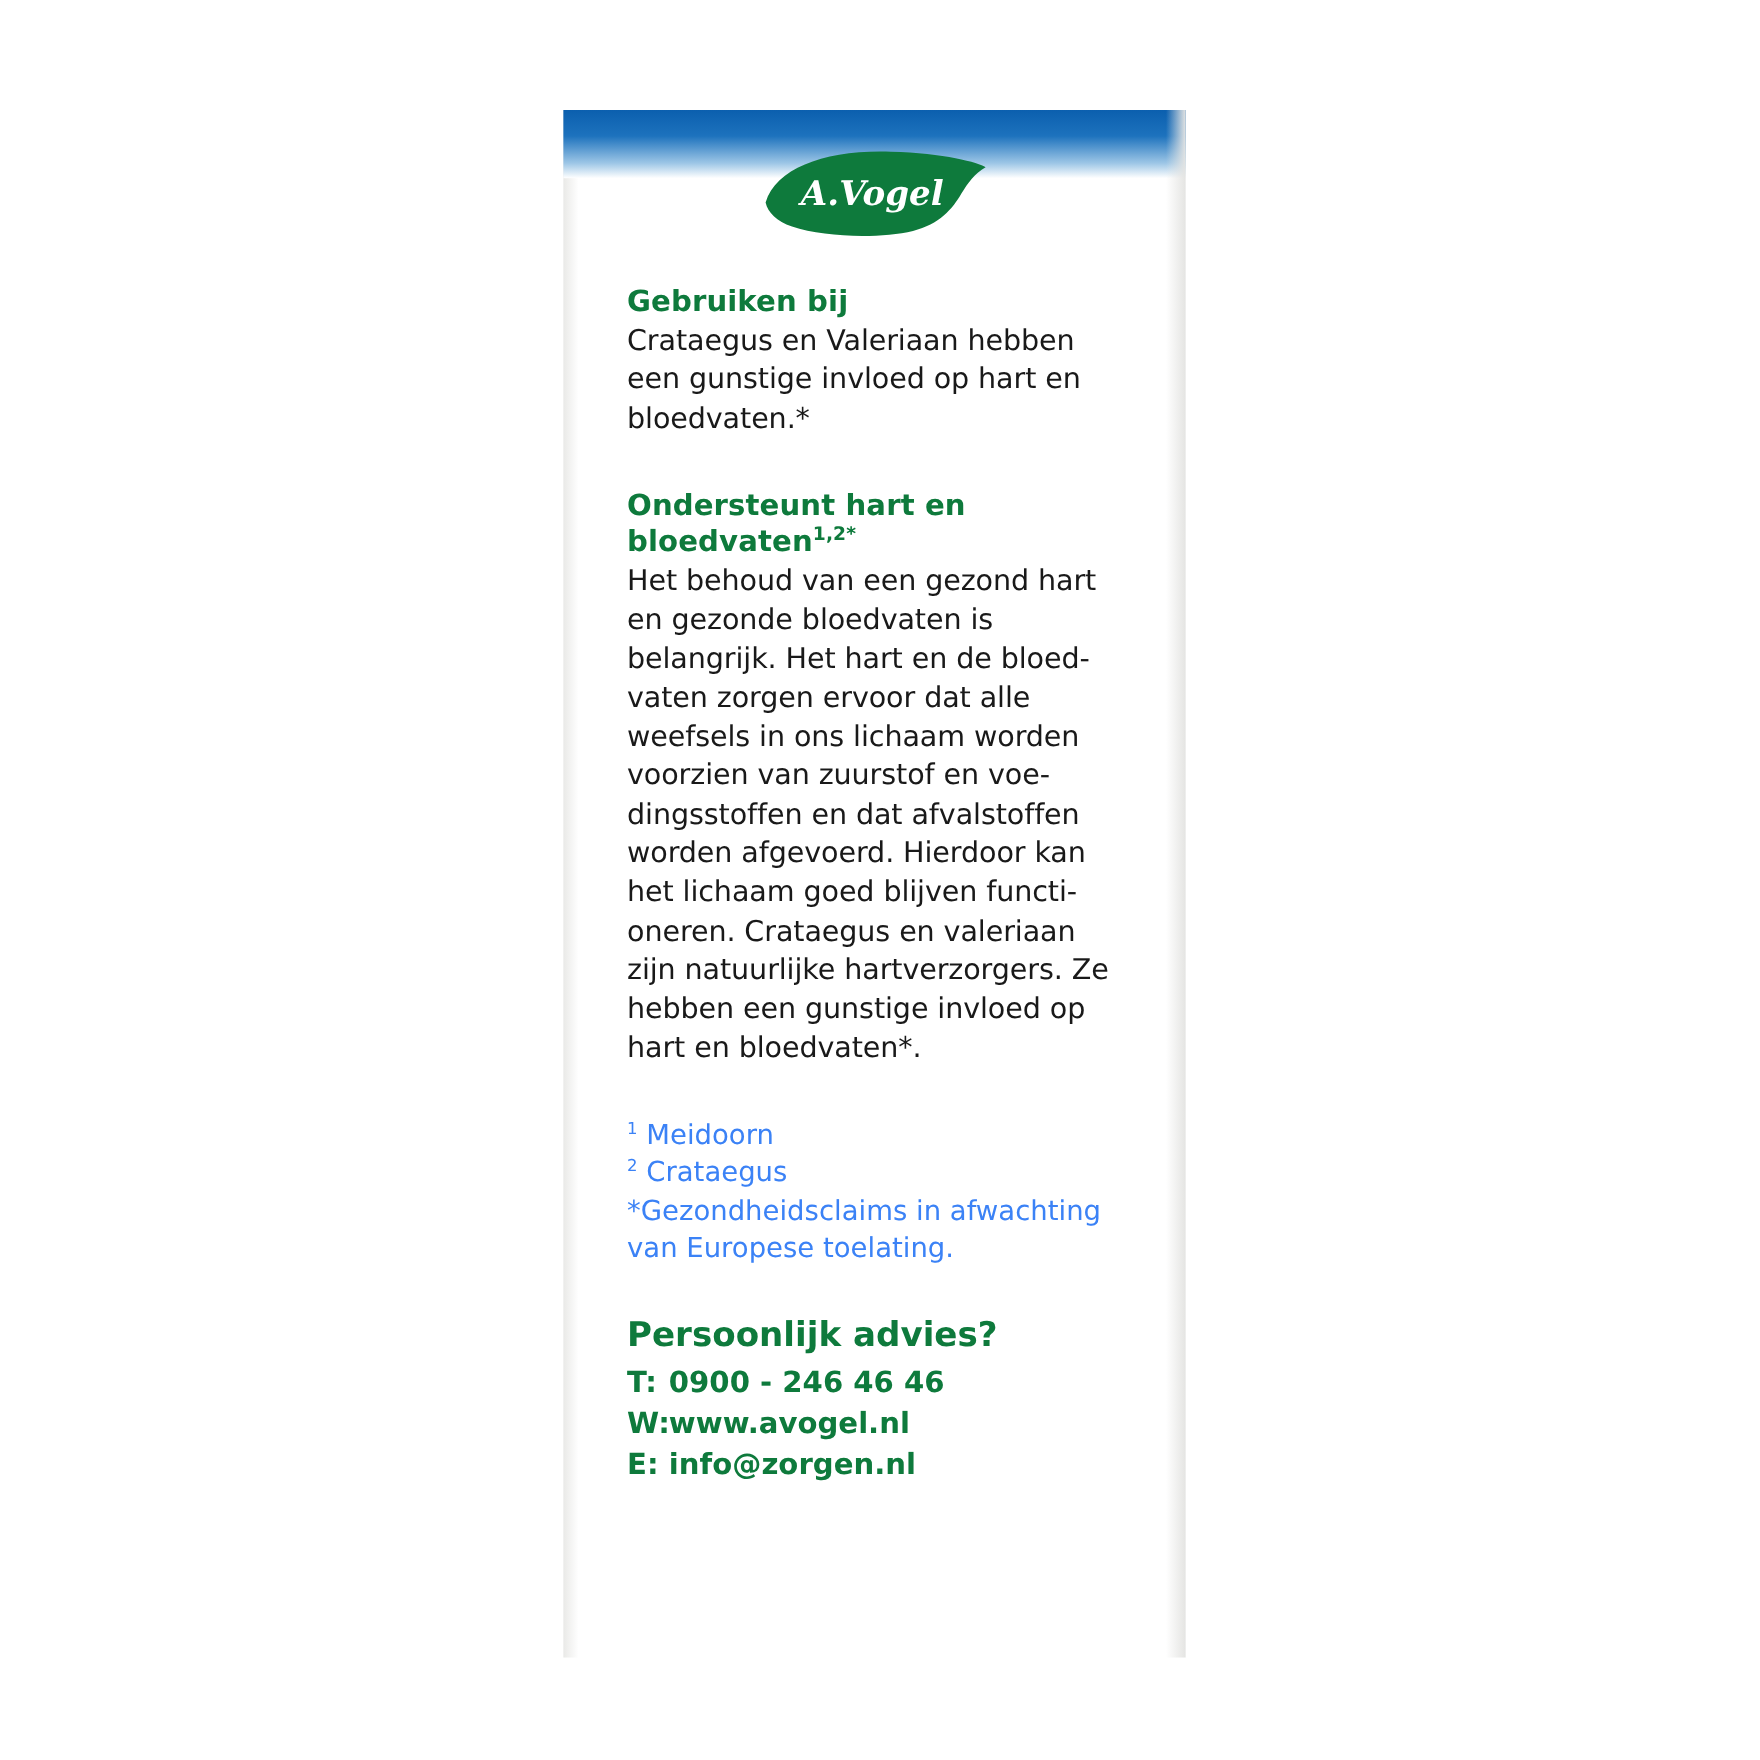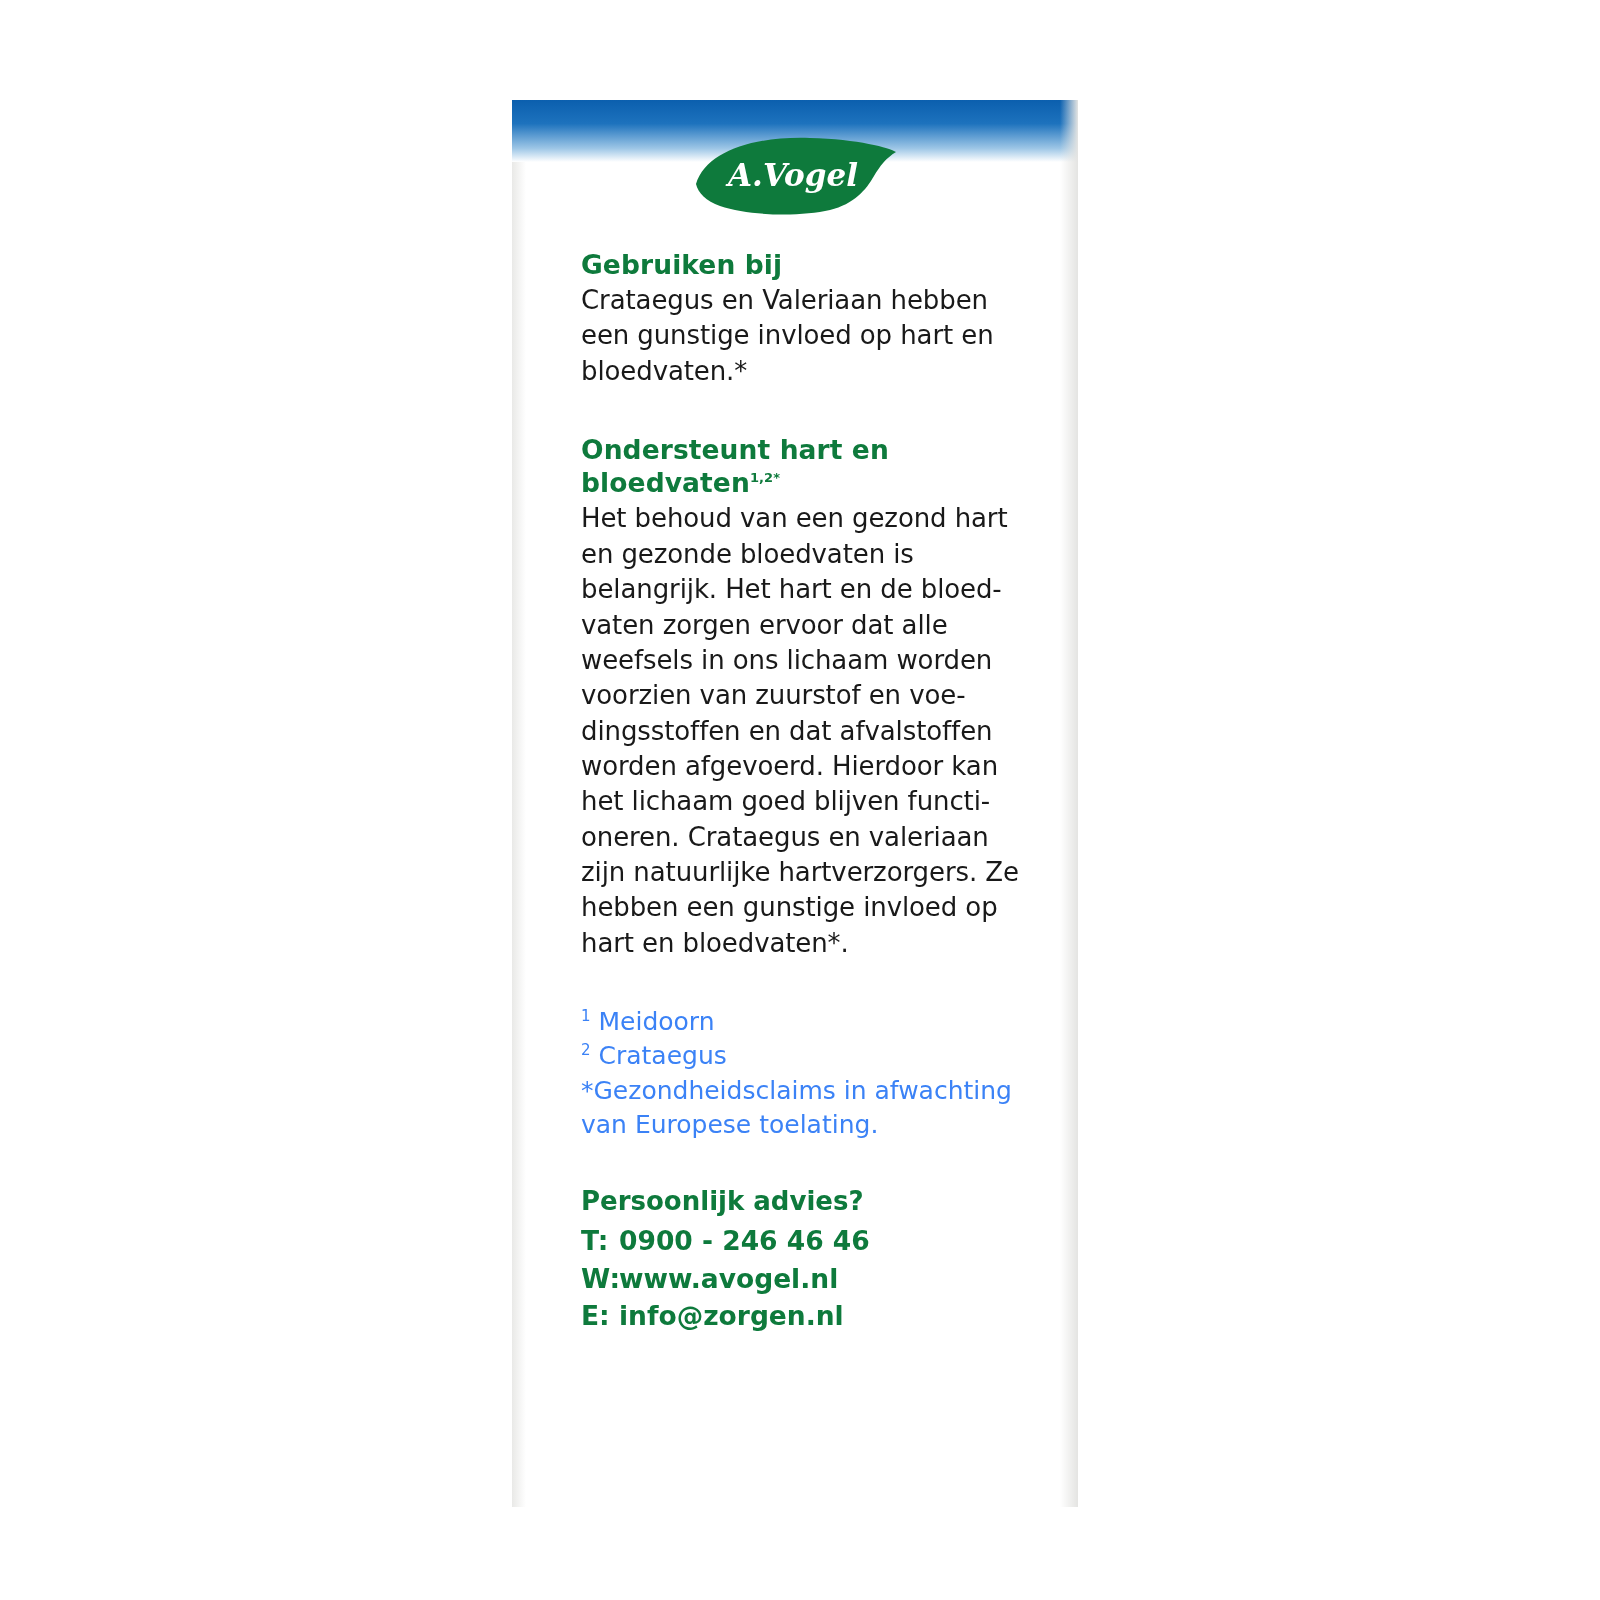--- a/index.html
+++ b/index.html
@@ -58,36 +58,35 @@
     left: 50%;
     transform: translateX(-50%);
     width: 210px;
     height: 86px;
   }
   .logo-wrap svg { display: block; }
 
   .content {
     position: absolute;
     left: 58px;
-    top: 148px;
+    top: 158px;
     width: 448px;
     color: #1b1b1b;
-    margin-left: 11px;
   }
 
   h2.heading {
     color: #0e7a3c;
     font-size: 26.5px;
     font-weight: bold;
     margin: 0 0 2px 0;
     line-height: 1.25;
     letter-spacing: 0.1px;
   }
   h2.heading .sup {
-    font-size: 13px;
+    font-size: 17px;
     vertical-align: super;
     font-weight: bold;
   }
 
   p.body-text {
     font-size: 26px;
     line-height: 1.36;
     margin: 0;
     color: #191919;
     letter-spacing: -0.1px;
@@ -108,21 +107,21 @@
     font-size: 15px;
     vertical-align: super;
   }
   .footnotes .marker-star {
     font-size: 25px;
     vertical-align: baseline;
   }
 
   .contact-title {
     color: #0e7a3c;
-    font-size: 26px;
+    font-size: 31px;
     font-weight: bold;
     margin: 0 0 6px 0;
   }
   .contact-row {
     display: flex;
     align-items: baseline;
     color: #0e7a3c;
     font-size: 26.5px;
     line-height: 1.42;
   }

